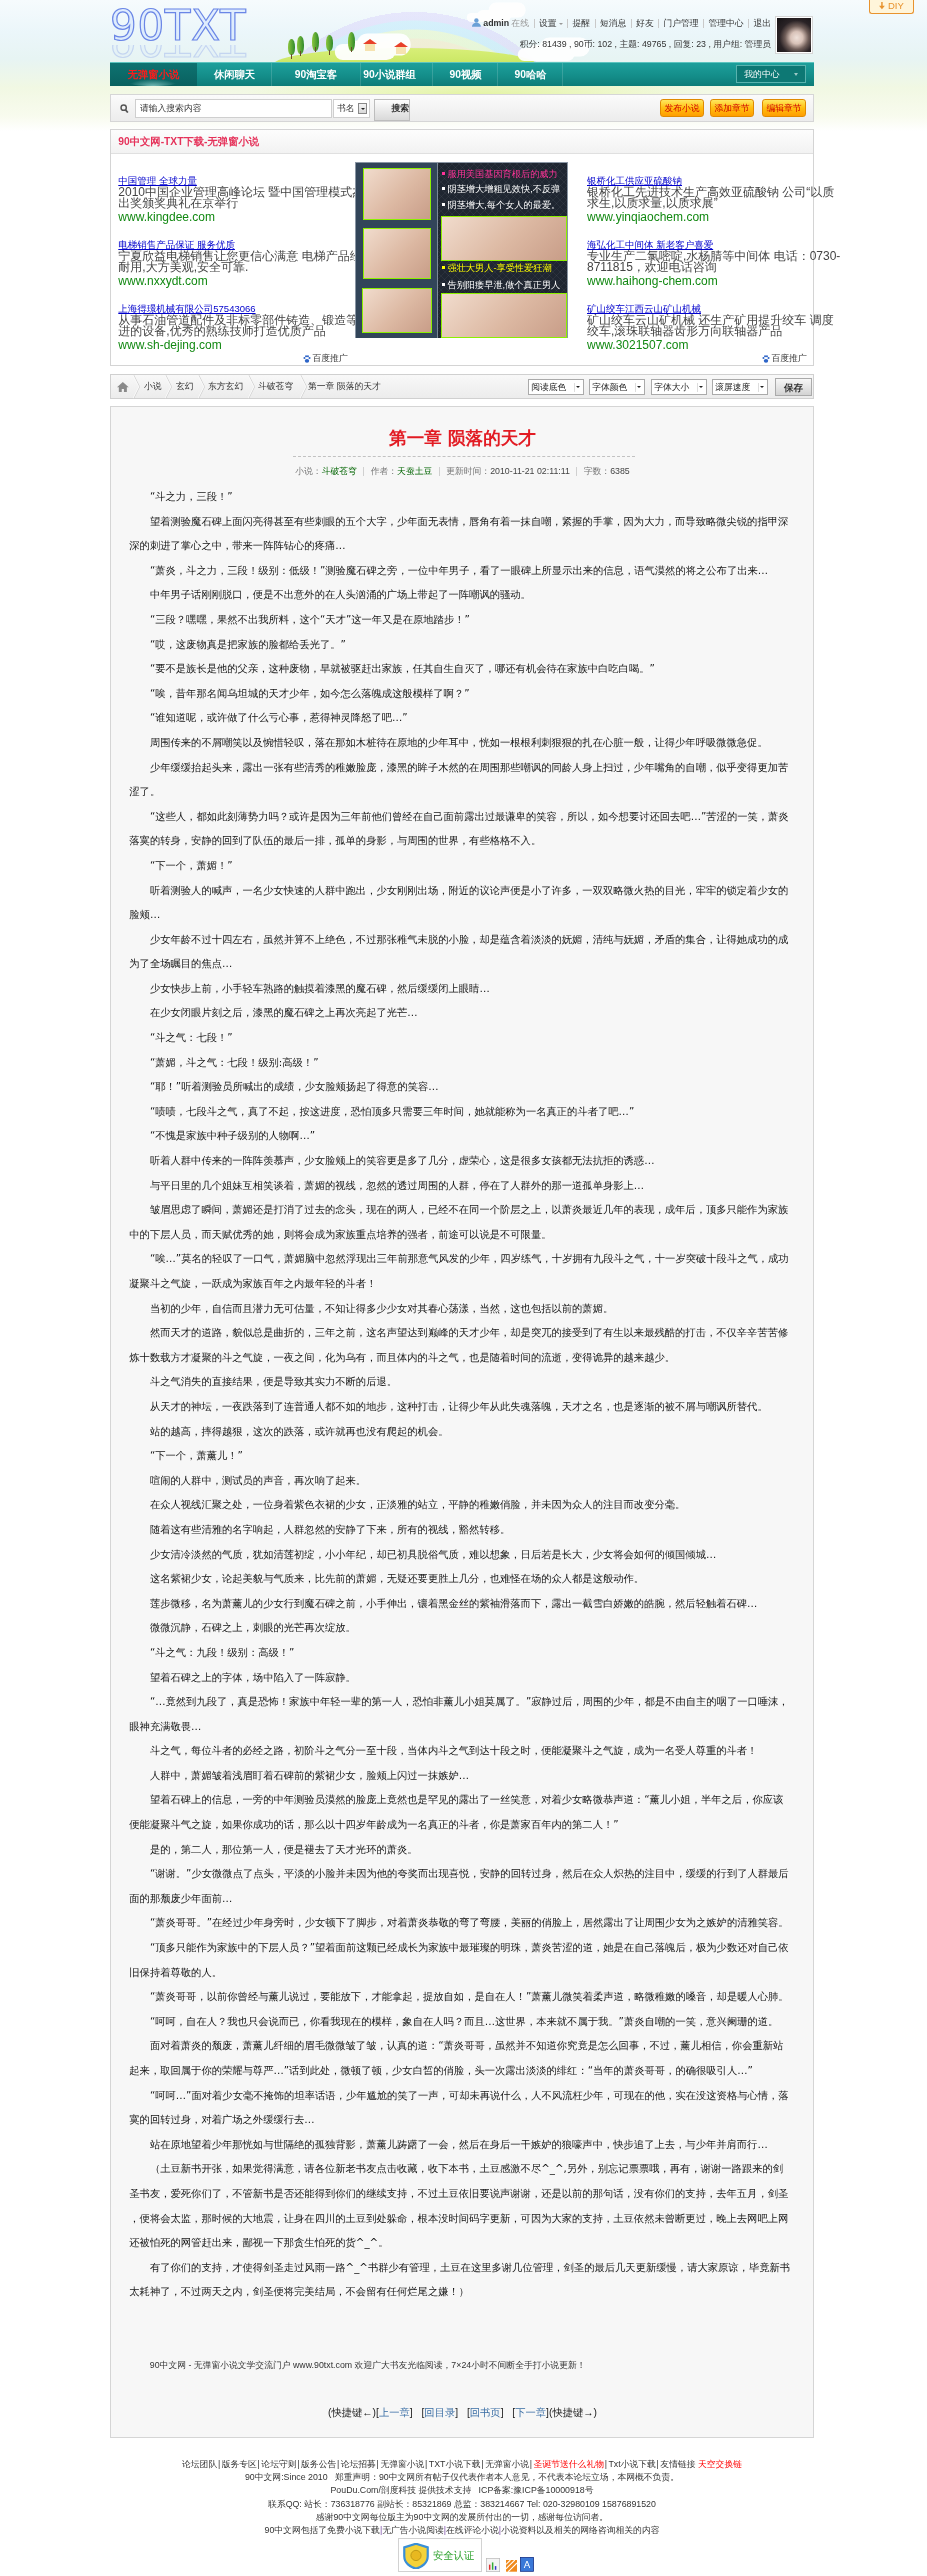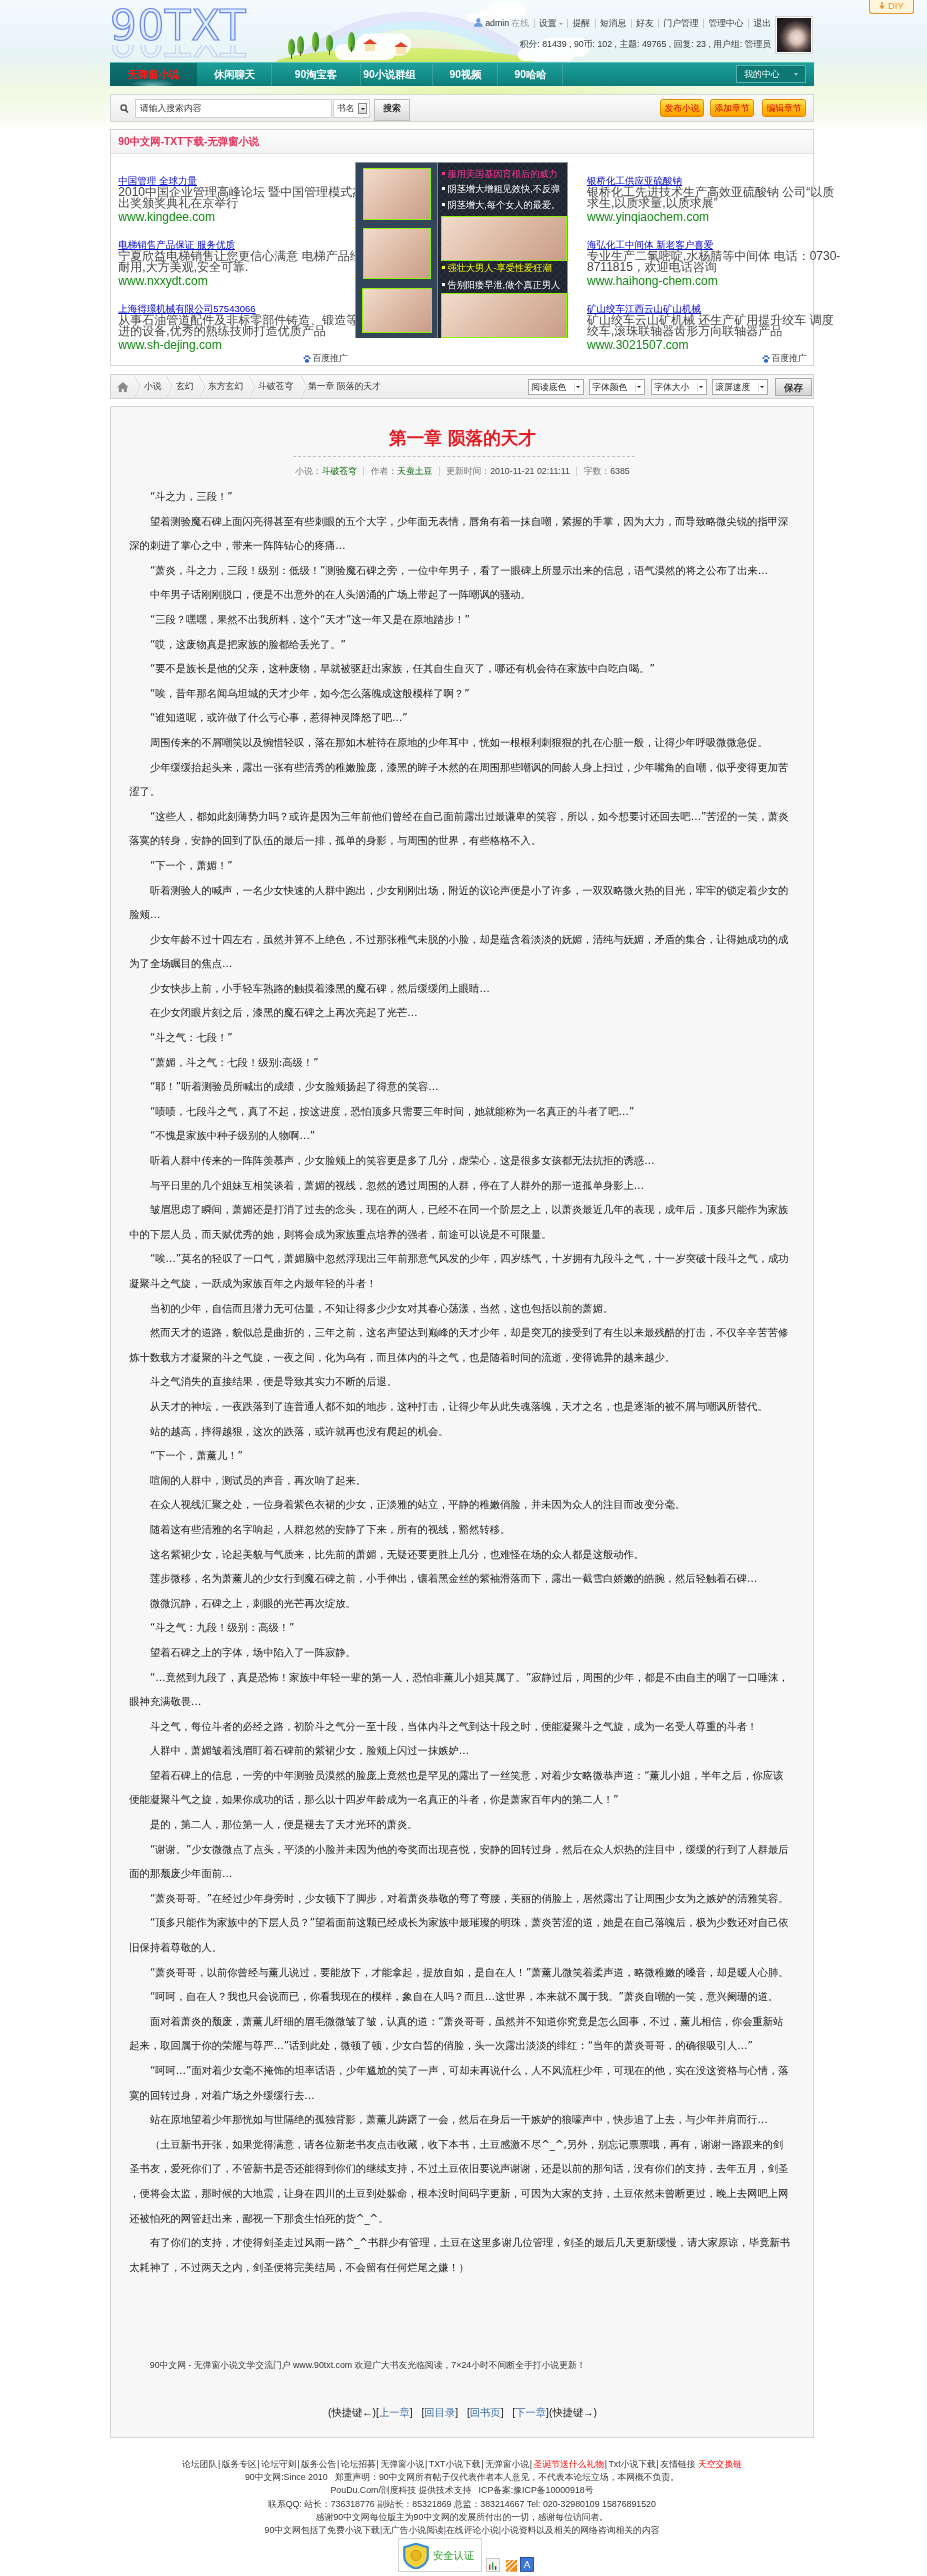--- a/index.html
+++ b/index.html
@@ -26,21 +26,21 @@
 
 .wrap{position:absolute;left:110px;top:0;width:704px;height:2576px}
 
 .logo{position:absolute;left:0;top:4.4px;height:56px;width:139px;overflow:hidden}
 .logo .t{display:block;font-family:"DejaVu Sans",sans-serif;font-size:42px;line-height:43px;letter-spacing:0.7px;color:rgba(210,228,255,.55);-webkit-text-stroke:1.2px #6a86e6}
 .logo .r{position:absolute;left:0;top:41px;transform:scaleY(-1);opacity:.28;font-family:"DejaVu Sans",sans-serif;font-size:42px;line-height:43px;letter-spacing:0.7px;color:rgba(210,228,255,.5);-webkit-text-stroke:1.2px #6a86e6;height:43px}
 .logo .r-mask{position:absolute;left:0;top:41px;width:139px;height:16px;overflow:hidden}
 .logo .r-mask .r{top:-26.4px}
 
 .user1{position:absolute;right:43px;top:18.3px;line-height:11.7px;font-size:8.8px;white-space:nowrap}
-.user1 .uname{font-weight:normal;color:#333}
+.user1 .uname{font-weight:bold;color:#333}
 .user1 .online{color:#9a9a9a;margin:0 2.2px}
 .user1 .lk{display:inline-block;padding:0 4.4px;border-left:0.7px solid #c9c9c9;line-height:8.8px;color:#333}
 .user1 .caret{display:inline-block;margin-left:2.2px;border-left:2.2px solid transparent;border-right:2.2px solid transparent;border-top:2.9px solid #999;vertical-align:1.5px}
 .user2{position:absolute;right:43px;top:39px;line-height:11.7px;color:#333;white-space:nowrap}
 .avatar{position:absolute;left:665px;top:16px;width:38px;height:38px;border:0.7px solid #d6d6d6;padding:0.7px;background:#fff}
 .avatar div{width:100%;height:100%;background:radial-gradient(ellipse at 58% 58%,#efe1da 0,#d8c2b8 22%,#6f5d58 42%,#2a2326 62%,#141214 100%)}
 
 
 .nav{position:absolute;left:0;top:62px;width:704px;height:23.5px;border-top:0.7px solid #5cc4bf;
   background:linear-gradient(#1d9f9b 0,#148e8a 55%,#0d7c78 100%)}
@@ -51,21 +51,21 @@
 .mycenter .arr{position:absolute;right:6.6px;top:7.3px;border-left:2.9px solid transparent;border-right:2.9px solid transparent;border-top:3.7px solid #9cc9c6}
 
 
 .searchbar{position:absolute;left:0;top:94px;width:704px;height:28px;border:0.7px solid #d6d6d6;background:linear-gradient(#fbfbfb,#ececec)}
 .searchbar .mag{position:absolute;left:8.8px;top:8.8px}
 .sinput{position:absolute;left:23.5px;top:3.7px;width:197px;height:19px;border:0.7px solid #cfcfcf;background:#fff;padding-left:4.4px;font-size:8.8px;color:#333;font-family:"Liberation Sans",sans-serif}
 .sinput::placeholder{color:#333}
 .ssel{position:absolute;left:222px;top:3.7px;width:37px;height:19px;border:0.7px solid #cfcfcf;background:#fff;line-height:17.6px;padding-left:2.9px;font-size:8.8px;color:#333}
 .ssel .dd{position:absolute;right:2.2px;top:3.7px;width:8.8px;height:10.3px;border:0.7px solid #888;background:linear-gradient(#f4f4f4,#d8d8d8)}
 .ssel .dd::after{content:"";position:absolute;left:1.5px;top:3.7px;border-left:2.2px solid transparent;border-right:2.2px solid transparent;border-top:2.9px solid #222}
-.sbtn{position:absolute;left:263px;top:3.7px;width:36px;height:22px;border:0.7px solid #bdbdbd;background:linear-gradient(#fdfdfd,#d9d9d9);font-weight:bold;font-size:8.8px;color:#333;line-height:17.6px;text-align:center}
+.sbtn{position:absolute;left:263px;top:3.7px;width:36px;height:22px;border:0.7px solid #bdbdbd;background:linear-gradient(#fdfdfd,#d9d9d9);font-weight:bold;font-size:8.8px;color:#333;line-height:17.6px;text-align:right}
 .obtn{position:absolute;top:4.4px;width:44px;height:17.6px;border:0.7px solid #e08a00;border-radius:2.9px;background:linear-gradient(#ffe860,#ffbf10 50%,#ff9d00);color:#d00000;font-size:8.8px;line-height:16px;text-align:center}
 
 
 .adbox{position:absolute;left:0;top:129px;width:704px;height:237px;border:0.7px solid #d4d4d4;background:#fff}
 .adbox .ttl{height:23.5px;border-bottom:0.7px solid #e0e0e0;background:linear-gradient(#fdfdfd,#f2f2f2);padding-left:7.3px;line-height:23.5px;font-size:10.3px;font-weight:bold;color:#e5325a}
 .ad{position:absolute;width:220px}
 .ad .at{display:block;font-size:9.5px;line-height:11.7px;color:#0000cc;text-decoration:underline;white-space:nowrap}
 .ad .ad-d{font-size:12px;line-height:11.7px;color:#444;white-space:nowrap}
 .ad .au{font-size:12px;line-height:10.3px;color:#118811;margin-top:1.5px}
 .bdtg{position:absolute;font-size:8.8px;color:#333;line-height:10.3px;white-space:nowrap}
@@ -336,20 +336,21 @@
       <p>“唉…”莫名的轻叹了一口气，萧媚脑中忽然浮现出三年前那意气风发的少年，四岁练气，十岁拥有九段斗之气，十一岁突破十段斗之气，成功凝聚斗之气旋，一跃成为家族百年之内最年轻的斗者！</p>
       <p>当初的少年，自信而且潜力无可估量，不知让得多少少女对其春心荡漾，当然，这也包括以前的萧媚。</p>
       <p>然而天才的道路，貌似总是曲折的，三年之前，这名声望达到巅峰的天才少年，却是突兀的接受到了有生以来最残酷的打击，不仅辛辛苦苦修炼十数载方才凝聚的斗之气旋，一夜之间，化为乌有，而且体内的斗之气，也是随着时间的流逝，变得诡异的越来越少。</p>
       <p>斗之气消失的直接结果，便是导致其实力不断的后退。</p>
       <p>从天才的神坛，一夜跌落到了连普通人都不如的地步，这种打击，让得少年从此失魂落魄，天才之名，也是逐渐的被不屑与嘲讽所替代。</p>
       <p>站的越高，摔得越狠，这次的跌落，或许就再也没有爬起的机会。</p>
       <p>“下一个，萧薰儿！”</p>
       <p>喧闹的人群中，测试员的声音，再次响了起来。</p>
       <p>在众人视线汇聚之处，一位身着紫色衣裙的少女，正淡雅的站立，平静的稚嫩俏脸，并未因为众人的注目而改变分毫。</p>
       <p>随着这有些清雅的名字响起，人群忽然的安静了下来，所有的视线，豁然转移。</p>
+      <p>少女清冷淡然的气质，犹如清莲初绽，小小年纪，却已初具脱俗气质，难以想象，日后若是长大，少女将会如何的倾国倾城…</p>
       <p>这名紫裙少女，论起美貌与气质来，比先前的萧媚，无疑还要更胜上几分，也难怪在场的众人都是这般动作。</p>
       <p>莲步微移，名为萧薰儿的少女行到魔石碑之前，小手伸出，镶着黑金丝的紫袖滑落而下，露出一截雪白娇嫩的皓腕，然后轻触着石碑…</p>
       <p>微微沉静，石碑之上，刺眼的光芒再次绽放。</p>
       <p>“斗之气：九段！级别：高级！”</p>
       <p>望着石碑之上的字体，场中陷入了一阵寂静。</p>
       <p>“…竟然到九段了，真是恐怖！家族中年轻一辈的第一人，恐怕非薰儿小姐莫属了。”寂静过后，周围的少年，都是不由自主的咽了一口唾沫，眼神充满敬畏…</p>
       <p>斗之气，每位斗者的必经之路，初阶斗之气分一至十段，当体内斗之气到达十段之时，便能凝聚斗之气旋，成为一名受人尊重的斗者！</p>
       <p>人群中，萧媚皱着浅眉盯着石碑前的紫裙少女，脸颊上闪过一抹嫉妒…</p>
       <p>望着石碑上的信息，一旁的中年测验员漠然的脸庞上竟然也是罕见的露出了一丝笑意，对着少女略微恭声道：“薰儿小姐，半年之后，你应该便能凝聚斗气之旋，如果你成功的话，那么以十四岁年龄成为一名真正的斗者，你是萧家百年内的第二人！”</p>
       <p>是的，第二人，那位第一人，便是褪去了天才光环的萧炎。</p>

